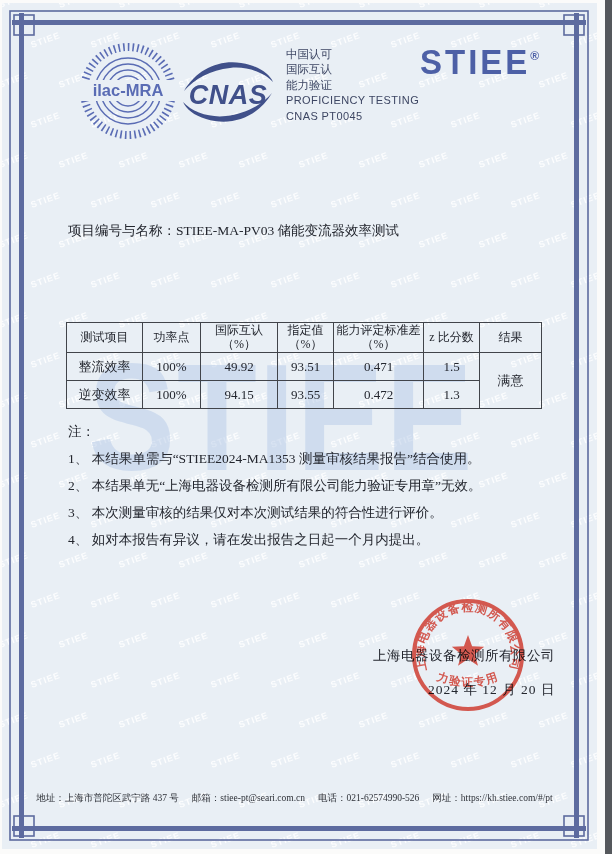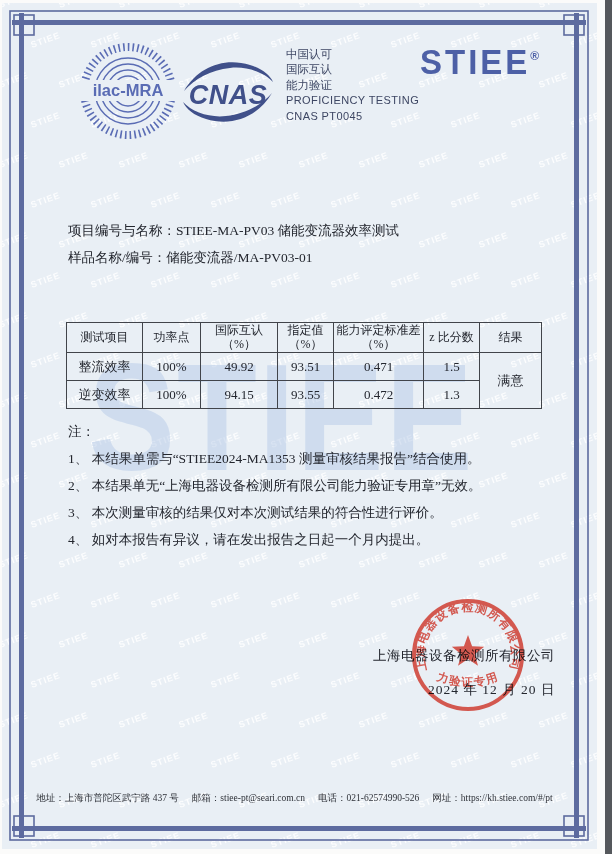--- a/index.html
+++ b/index.html
@@ -327,21 +327,20 @@
       <div>能力验证</div>
       <div class="lat">PROFICIENCY TESTING</div>
       <div class="lat">CNAS PT0045</div>
     </div>
 
     <div class="brand"><span>STIEE</span><sup>®</sup></div>
 
 
     <div class="fields" id="fields">
         <div class="field-line"><span>项目编号与名称：</span><span>STIEE-MA-PV03 储能变流器效率测试</span></div>
-        <div class="field-line"><span>样品名称/编号：</span><span>储能变流器/MA-PV03-01</span></div>
       </div>
 
     <table class="res" id="res-table">
         <colgroup>
           <col style="width: 76px;">
           <col style="width: 58px;">
           <col style="width: 77px;">
           <col style="width: 56px;">
           <col style="width: 90px;">
           <col style="width: 56px;">

